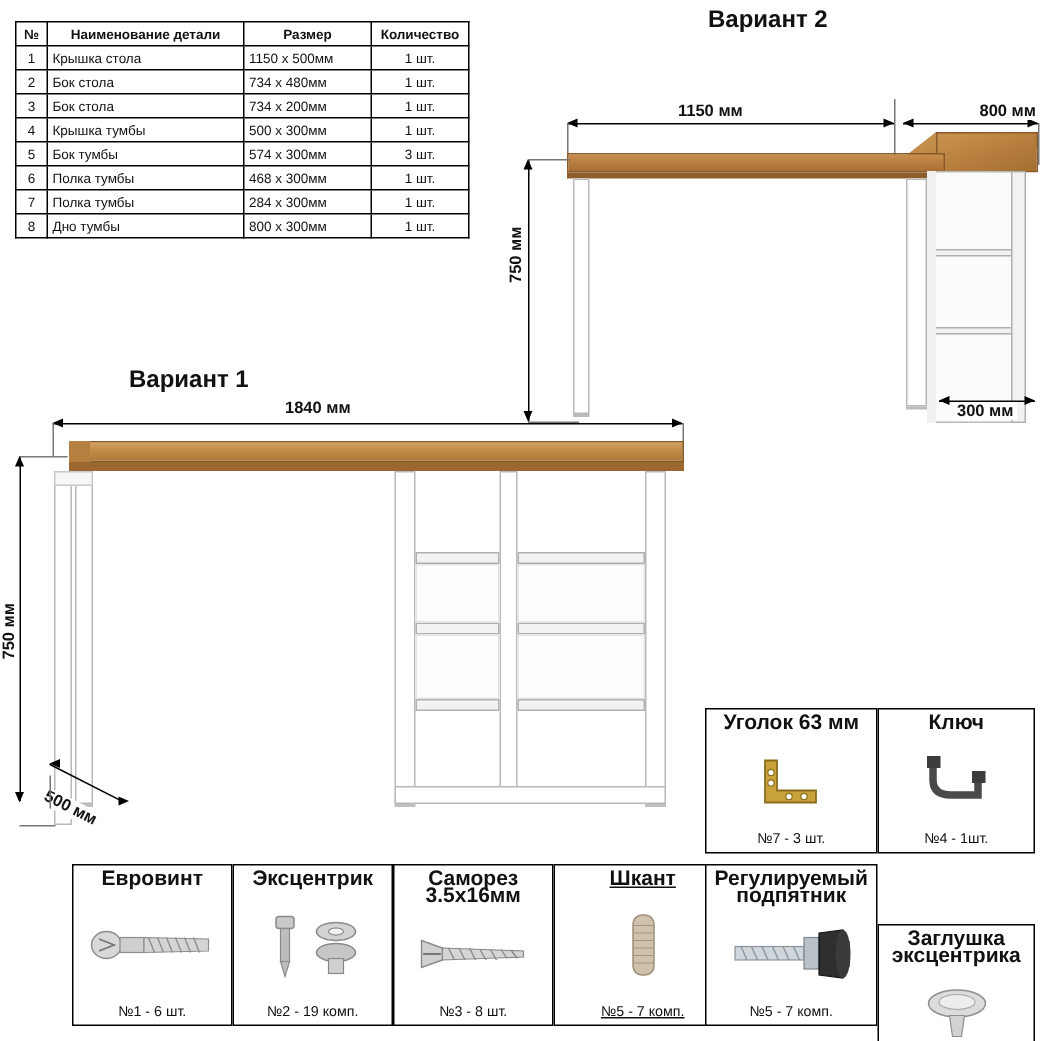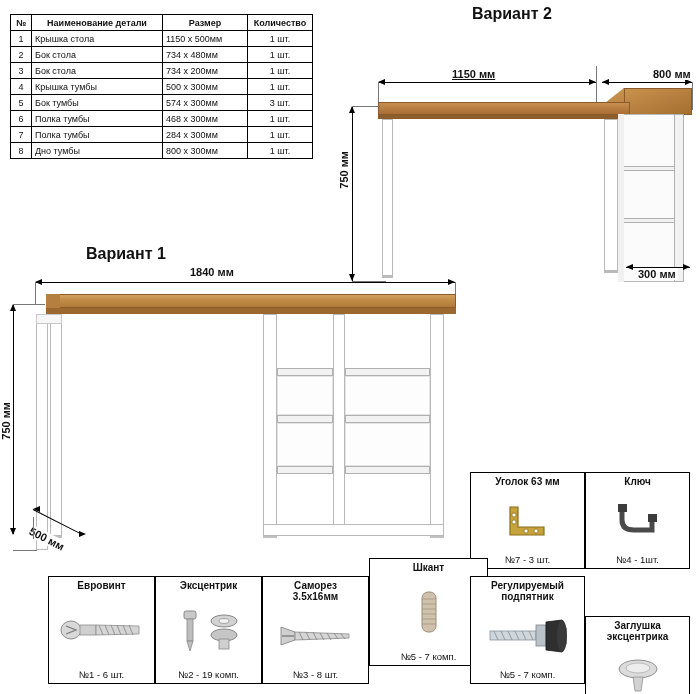--- a/index.html
+++ b/index.html
@@ -42,21 +42,21 @@
 
   .arrow{width:0;height:0;position:absolute;}
   .arrow-l{border-top:3px solid transparent;border-bottom:3px solid transparent;border-right:7px solid #000;}
   .arrow-r{border-top:3px solid transparent;border-bottom:3px solid transparent;border-left:7px solid #000;}
   .arrow-u{border-left:3px solid transparent;border-right:3px solid transparent;border-bottom:7px solid #000;}
   .arrow-d{border-left:3px solid transparent;border-right:3px solid transparent;border-top:7px solid #000;}
 
   
   .hw-box{border:1px solid #000;box-sizing:border-box;background:#fff;
     display:flex;flex-direction:column;align-items:center;justify-content:space-between;}
-  .hw-title{font-size:10px;font-weight:bold;text-align:center;line-height:11px;padding:3px 2px 0 2px;}
+  .hw-title{font-size:14px;font-weight:bold;text-align:center;line-height:11px;padding:3px 2px 0 2px;}
   .hw-art{flex:1;display:flex;align-items:center;justify-content:center;width:100%;}
   .hw-qty{font-size:9.5px;text-align:center;padding-bottom:3px;}
 </style>
 </head>
 <body>
 
 <table class="abs" id="parts-table">
   <thead>
     <tr>
       <th>№</th>
@@ -117,21 +117,21 @@
   </tbody>
 </table>
 
 <div class="abs variant-title" style="left:472px;top:5px;">Вариант 2</div>
 
 <div class="abs" style="left:330px;top:36px;width:370px;height:240px;">
 
   <div class="abs dim-line dim-h" style="left:48px;top:46px;width:218px;"></div>
   <div class="abs arrow arrow-l" style="left:48px;top:43px;"></div>
   <div class="abs arrow arrow-r" style="left:259px;top:43px;"></div>
-  <div class="abs dim-label" style="left:120px;top:32px;text-decoration:underline;">1150 мм</div>
+  <div class="abs dim-label" style="left:120px;top:32px;">1150 мм</div>
 
   <div class="abs ext-line" style="left:48px;top:46px;width:1px;height:22px;"></div>
   <div class="abs ext-line" style="left:266px;top:30px;width:1px;height:38px;"></div>
 
   <div class="abs dim-line dim-h" style="left:272px;top:46px;width:90px;"></div>
   <div class="abs arrow arrow-l" style="left:272px;top:43px;"></div>
   <div class="abs arrow arrow-r" style="left:355px;top:43px;"></div>
   <div class="abs dim-label" style="left:288px;top:32px;margin-left:33px;">800 мм</div>
   <div class="abs ext-line" style="left:362px;top:46px;width:1px;height:28px;"></div>
 
@@ -312,21 +312,21 @@
         <path d="M47 12 L51 19"></path>
           <path d="M54 12 L58 19"></path>
           <path d="M61 12 L65 18"></path>
         <path d="M68 13 L72 18"></path>
       </g>
     </svg>
   </div>
   <div class="hw-qty">№3 - 8 шт.</div>
 </div>
 
-<div class="abs hw-box" style="left:369px;top:558px;width:119px;height:108px;">
+<div class="abs hw-box" style="left:369px;top:576px;width:119px;height:108px;text-decoration:underline;">
   <div class="hw-title">Шкант</div>
   <div class="hw-art">
     <svg width="40" height="52" viewBox="0 0 40 52">
       <rect x="13" y="6" width="14" height="40" rx="6" fill="#cfc1ab" stroke="#9c8e78" stroke-width="1"></rect>
       <g stroke="#a79madeup"></g>
       <g stroke="#a3957f" stroke-width="0.8">
         <path d="M13 13 L27 13"></path>
           <path d="M13 18 L27 18"></path>
           <path d="M13 23 L27 23"></path>
         <path d="M13 28 L27 28"></path>

